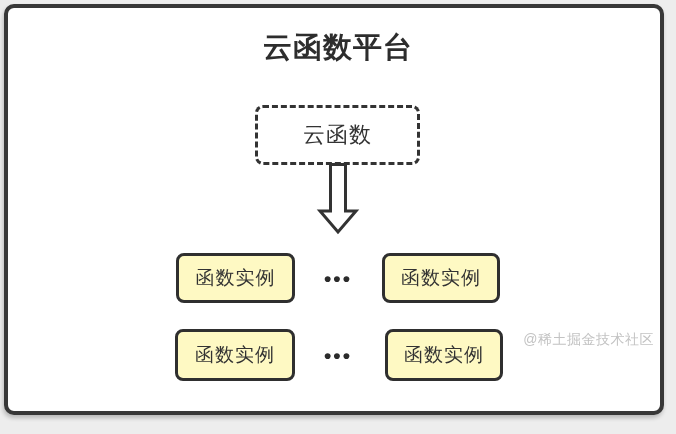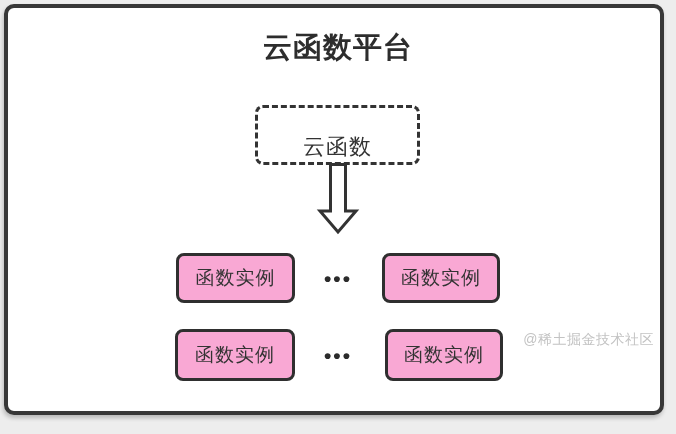--- a/index.html
+++ b/index.html
@@ -34,37 +34,37 @@
     letter-spacing: 1px;
   }
   .cloud-box {
     position: absolute;
     left: 255px; top: 105px;
     width: 165px; height: 60px;
     border: 3px dashed #333333;
     border-radius: 8px;
     box-sizing: border-box;
     background: #ffffff;
-    display: flex; align-items: flex-end; justify-content: center;
+    display: flex; align-items: center; justify-content: center;
     font-size: 22px;
     color: #333333;
     letter-spacing: 1px;
   }
   .down-arrow {
     position: absolute;
     left: 298px; top: 163px;
     width: 80px; height: 72px;
     display: block;
   }
   .instance-box {
     position: absolute;
     border: 3px solid #2f2f2f;
     border-radius: 8px;
     box-sizing: border-box;
-    background: #f9a8d4;
+    background: #fef9c3;
     display: flex; align-items: center; justify-content: center;
     font-size: 19px;
     color: #333333;
     letter-spacing: 1px;
   }
   .box-r1-left  { left: 176px; top: 253px; width: 119px; height: 50px; }
   .box-r1-right { left: 382px; top: 253px; width: 118px; height: 50px; }
   .box-r2-left  { left: 175px; top: 329px; width: 120px; height: 52px; }
   .box-r2-right { left: 385px; top: 329px; width: 118px; height: 52px; }
   .dots {

